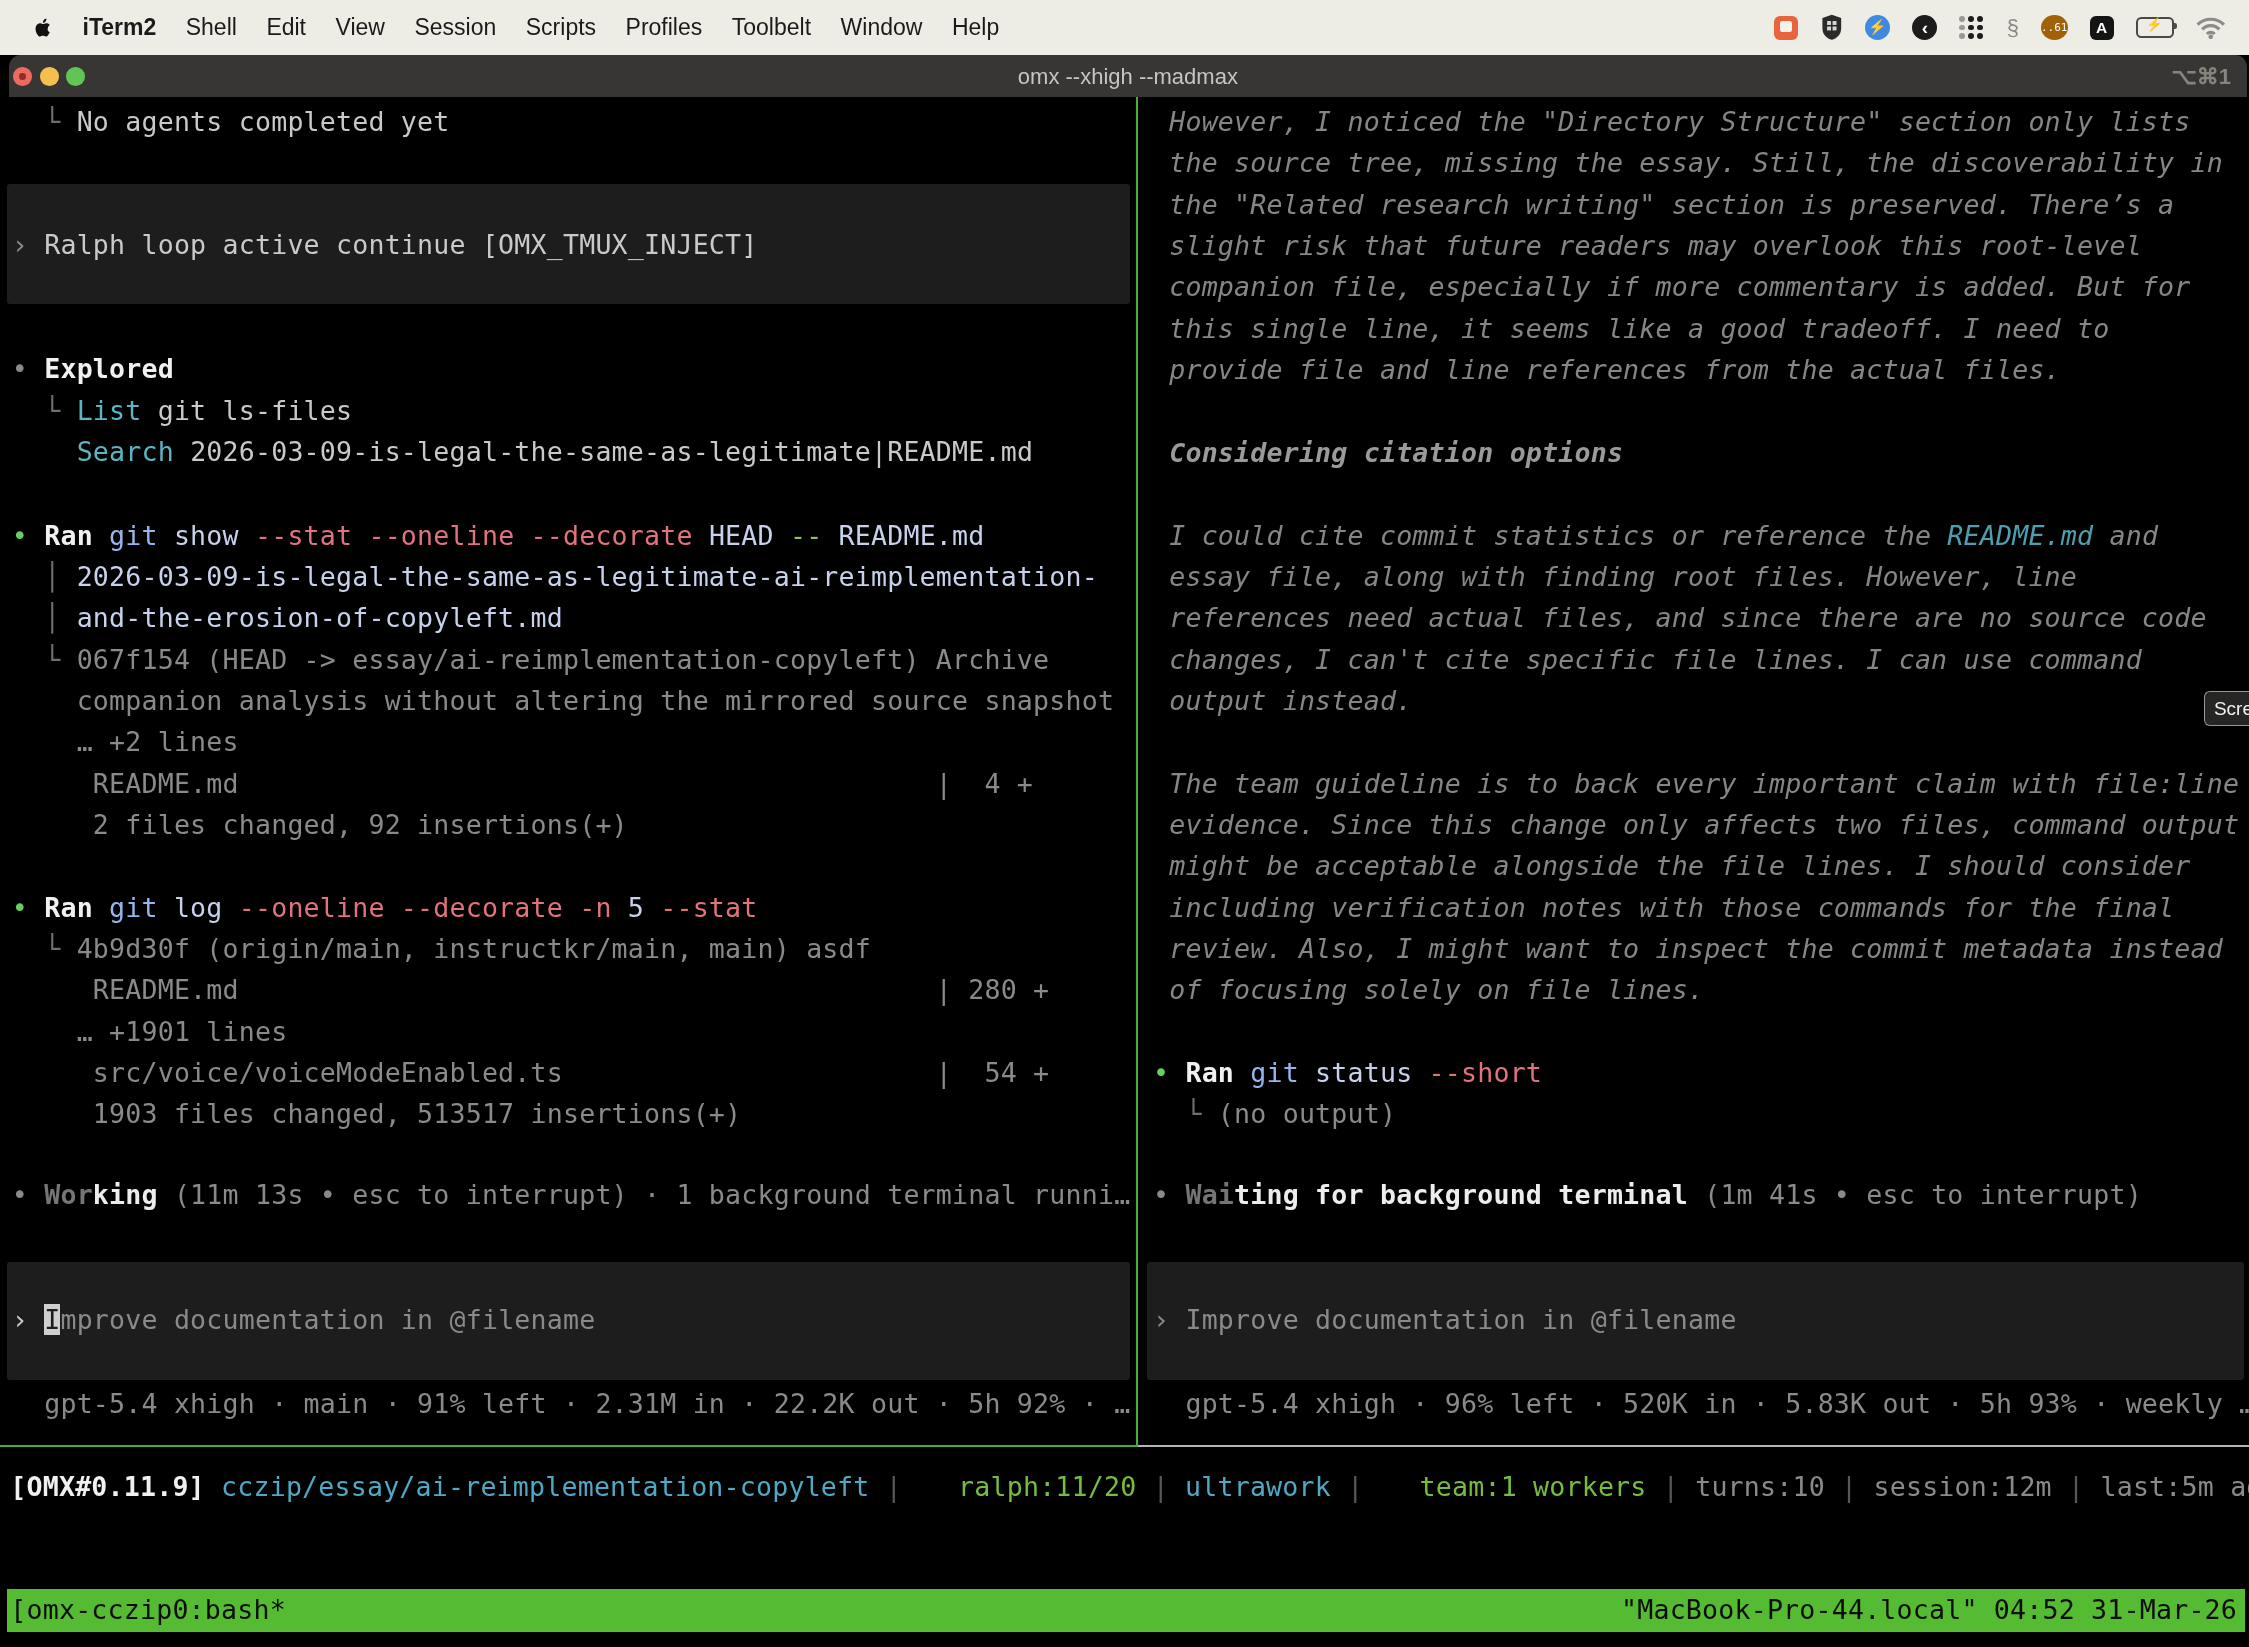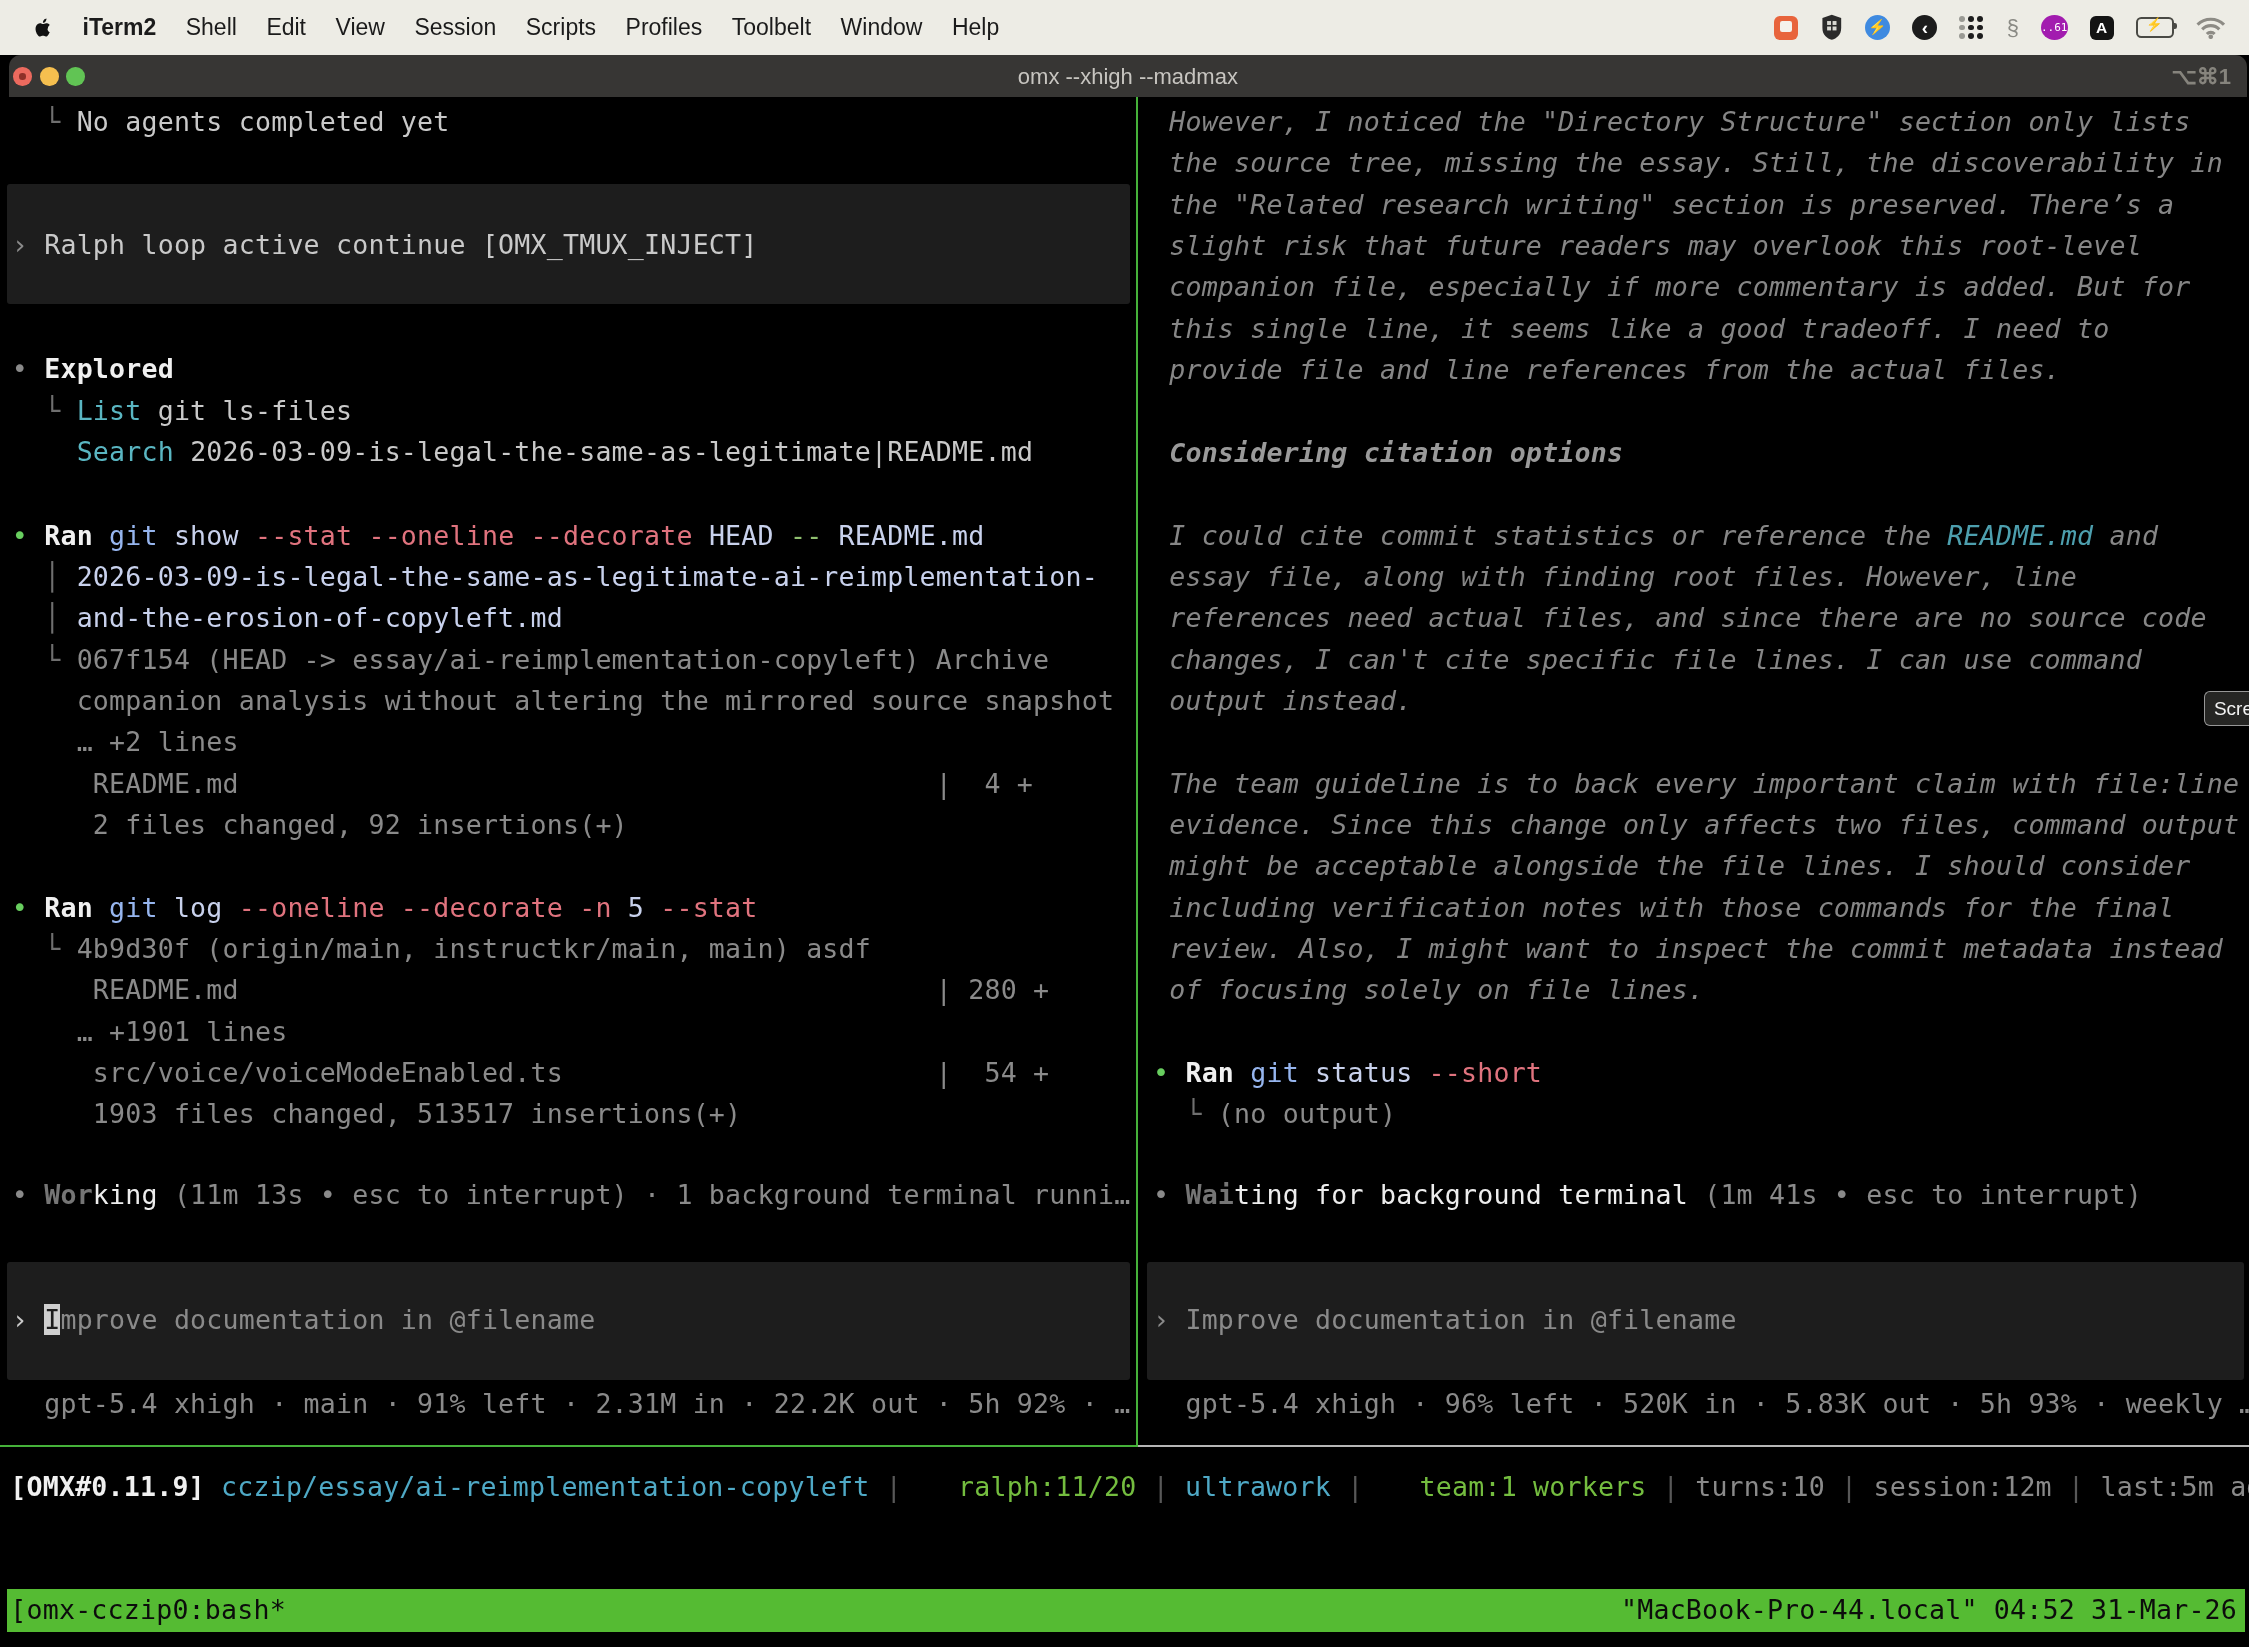--- a/index.html
+++ b/index.html
@@ -19,21 +19,21 @@
   .menu-item.app{font-weight:700;}
   .status-icons{margin-left:auto;display:flex;align-items:center;gap:22px;margin-right:25px;}
   .sicon{display:flex;align-items:center;justify-content:center;}
   .icon-chat{width:24px;height:24px;background:#e8643c;border-radius:5.9px;position:relative;}
   .icon-chat .inner{position:absolute;left:5.9px;top:5.2px;width:12.5px;height:11px;background:#f5f2ec;border-radius:2.2px;}
   .icon-dots{display:grid;grid-template-columns:repeat(3,7.4px);grid-template-rows:repeat(3,7.4px);gap:1.5px;}
   .icon-dots i{width:5.9px;height:5.9px;border-radius:50%;background:#1d1d1d;}
   .icon-dots i.g{background:#9a9a94;}
   .icon-circle-dark{width:25px;height:25px;border-radius:50%;background:#1c1c1c;color:#fff;
     font-size:19px;line-height:25px;text-align:center;font-weight:700;}
-  .icon-badge61{width:26.6px;height:25px;border-radius:50%;background:#a21caf;color:#fff;
+  .icon-badge61{width:26.6px;height:25px;border-radius:50%;background:#a16207;color:#fff;
     font-size:11px;line-height:25px;text-align:center;font-family:"DejaVu Sans Mono",monospace;}
   .icon-a{width:24px;height:24px;border-radius:5.9px;background:#141414;color:#fff;
     font-size:15.5px;line-height:24px;text-align:center;font-weight:700;}
   .icon-squiggle{color:#8a8a84;font-size:22px;}
   .icon-blue{width:25px;height:25px;border-radius:50%;background:#3f8ae0;color:#fff;
     font-size:14.8px;line-height:25px;text-align:center;}
   .icon-battery{position:relative;width:34px;height:17px;border:2.2px solid #4a4a45;border-radius:5.2px;}
   .icon-battery .nub{position:absolute;right:-5.9px;top:3.7px;width:3px;height:6.6px;background:#4a4a45;border-radius:0 2.2px 2.2px 0;}
   .icon-battery .bolt{position:absolute;left:0;top:-2.2px;width:100%;text-align:center;font-size:13.3px;color:#1b1b1b;}
   
@@ -77,21 +77,21 @@
   .s-cyan{color:#5ab6c2;}
   .s-blue{color:#96b5ee;}
   .s-pale{color:#c8d1ec;}
   .s-red{color:#e0737e;}
   .s-grn{color:#8fbf6f;}
   .s-bgrn{color:#68ce5f;}
   .s-ital{color:#868686;font-style:italic;}
   .s-iteal{color:#4d9fae;font-style:italic;}
   .s-hdg{color:#9a9a9a;font-style:italic;font-weight:700;}
   .s-shim{color:#757575;font-weight:700;}
-  .s-bright{color:#ededed;font-weight:400;}
+  .s-bright{color:#ededed;font-weight:700;}
   .s-cursor{background:#cfcfcf;color:#1d1d1d;}
   .s-cyan2{color:#4fa9c6;}
   .s-grn2{color:#74bd3f;margin-left:40px;}
   .s-sep{color:#585858;}
   .s-bar{color:#0c0c0c;}
   
   .scre-chip{
     position:absolute;left:2204px;top:691px;width:52px;height:35px;z-index:8;
     background:#262624;border:1.5px solid #979797;border-right:none;border-radius:5.9px 0 0 5.9px;
     color:#f2f2f2;font-family:"Liberation Sans",sans-serif;font-size:19px;line-height:33px;

